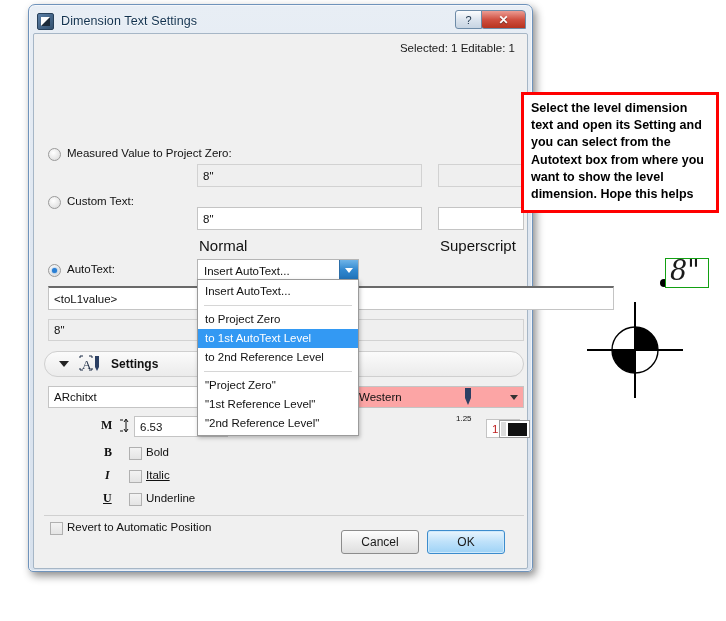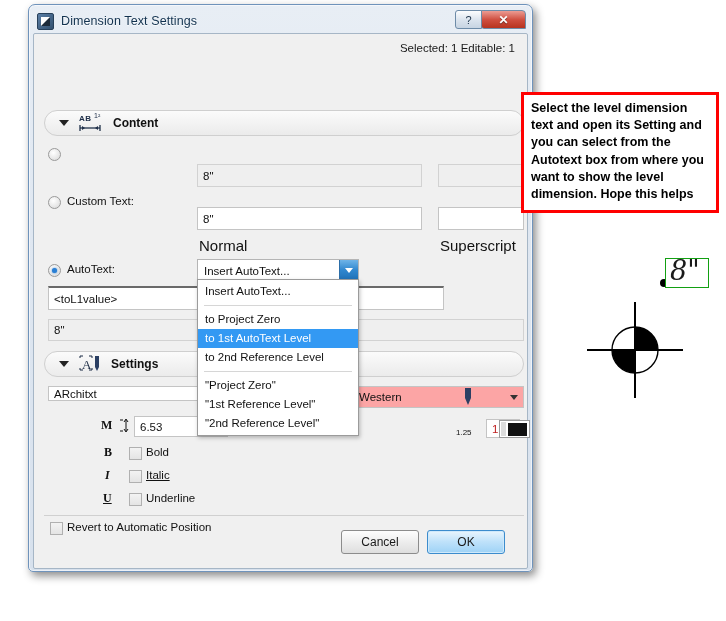--- a/index.html
+++ b/index.html
@@ -221,92 +221,78 @@
       <div class="win-btns">
         <div class="wb wb-help">?</div>
         <div class="wb wb-close">✕</div>
       </div>
     </div>
 
     <div class="client">
 
       <div class="sel-status">Selected: 1 Editable: 1</div>
 
-      <div class="section-head" style="top:76px;">
-        <div class="tri"></div>
-        <div class="ic-content">
-          <span class="ab">AB</span>
-            <span class="sup">1²</span>
-          <svg class="arrow" viewBox="0 0 22 6">
-            <line x1="1" y1="0" x2="1" y2="6" stroke="#20304a" stroke-width="1.3"></line>
-            <line x1="21" y1="0" x2="21" y2="6" stroke="#20304a" stroke-width="1.3"></line>
-            <line x1="1" y1="3" x2="21" y2="3" stroke="#20304a" stroke-width="1.3"></line>
-            <polygon points="3,1 3,5 6,3" fill="#20304a"></polygon>
-            <polygon points="19,1 19,5 16,3" fill="#20304a"></polygon>
-          </svg>
-        </div>
-        <div class="sec-title">Content</div>
-      </div>
 
       <div class="radio" style="left:14px; top:114px;"></div>
+      <div class="lbl" style="left:33px; top:113px;">Measured Value to Project Zero:</div>
       <div class="field ro" style="left:163px; top:130px; width:225px; height:23px;">8"</div>
       <div class="field ro" style="left:404px; top:130px; width:86px; height:23px;"></div>
 
       <div class="radio" style="left:14px; top:162px;"></div>
       <div class="lbl" style="left:33px; top:161px;">Custom Text:</div>
       <div class="field" style="left:163px; top:173px; width:225px; height:23px;">8"</div>
       <div class="field" style="left:404px; top:173px; width:86px; height:23px;"></div>
 
       <div class="small-lbl" style="left:165px; top:203px;">Normal</div>
       <div class="small-lbl" style="left:406px; top:203px;">Superscript</div>
 
       <div class="radio on" style="left:14px; top:230px;"></div>
       <div class="lbl" style="left:33px; top:229px;">AutoText:</div>
       <div class="combo" style="left:163px; top:225px; width:162px; height:23px;">
         <div class="txt">Insert AutoText...</div>
         <div class="btn">
             <i></i>
           </div>
       </div>
 
-      <div class="field focus" style="left:14px; top:252px; width:396px; height:24px;">&lt;toL1value&gt;</div>
+      <div class="field focus" style="left:14px; top:252px; width:566px; height:24px;">&lt;toL1value&gt;</div>
       <div class="field ro" style="left:14px; top:285px; width:476px; height:22px;">8"</div>
 
       <div class="section-head" style="top:317px;">
         <div class="tri"></div>
         <div class="ic-settings">
           <svg viewBox="0 0 24 18" width="24" height="18">
             <text x="3" y="14" font-family="Liberation Serif, serif" font-size="13" fill="#1b2b44">A</text>
             <path d="M1 3 L1 1 L4 1 M1 13 L1 15 L4 15 M13 3 L13 1 L10 1 M13 13 L13 15 L10 15" stroke="#1b2b44" stroke-width="1" fill="none"></path>
             <rect x="16" y="1" width="4" height="11" fill="#2b3f63"></rect>
             <polygon points="16,12 20,12 18,16" fill="#2b3f63"></polygon>
           </svg>
         </div>
         <div class="sec-title">Settings</div>
       </div>
 
-      <div class="field" style="left:14px; top:352px; width:180px; height:15px;">ARchitxt</div>
+      <div class="field" style="left:14px; top:352px; width:180px; height:22px;">ARchitxt</div>
       <div class="combo combo-plain" style="left:318px; top:352px; width:172px; height:22px; background:#fca5a5; border:1px solid #c4c4c4;">
         <div class="txt">Western</div>
         <div class="btn">
             <i></i>
           </div>
       </div>
 
       <div class="styleglyph" style="left:67px; top:384px; font-family:'Liberation Serif',serif;">M</div>
       <svg style="position:absolute; left:82px; top:384px;" width="14" height="16">
         <path d="M4 2 L7 2 M4 13 L7 13 M10 2 L10 13 M8 4 L10 1 L12 4 M8 11 L10 14 L12 11" stroke="#111" stroke-width="1" fill="none"></path>
       </svg>
       <div class="field" style="left:100px; top:382px; width:94px; height:21px;">6.53</div>
 
       <svg class="pen-icon" style="left:428px; top:354px;" viewBox="0 0 12 18">
         <rect x="3" y="0" width="6" height="10" fill="#2b3f63"></rect>
         <polygon points="3,10 9,10 6,17" fill="#2b3f63"></polygon>
       </svg>
-      <div class="pen-num" style="left:422px; top:394px;">1.25</div>
+      <div class="pen-num" style="left:422px; top:380px;">1.25</div>
       <div class="field" style="left:452px; top:385px; width:34px; height:19px; color:#c02020;">1</div>
       <div class="swatch" style="left:465px; top:386px;">
         <div class="bar"></div>
         <div class="blk"></div>
       </div>
 
       <div class="styleglyph" style="left:70px; top:411px;">B</div>
       <div class="cb" style="left:95px; top:413px;"></div>
       <div class="lbl" style="left:112px; top:412px;">Bold</div>
 

